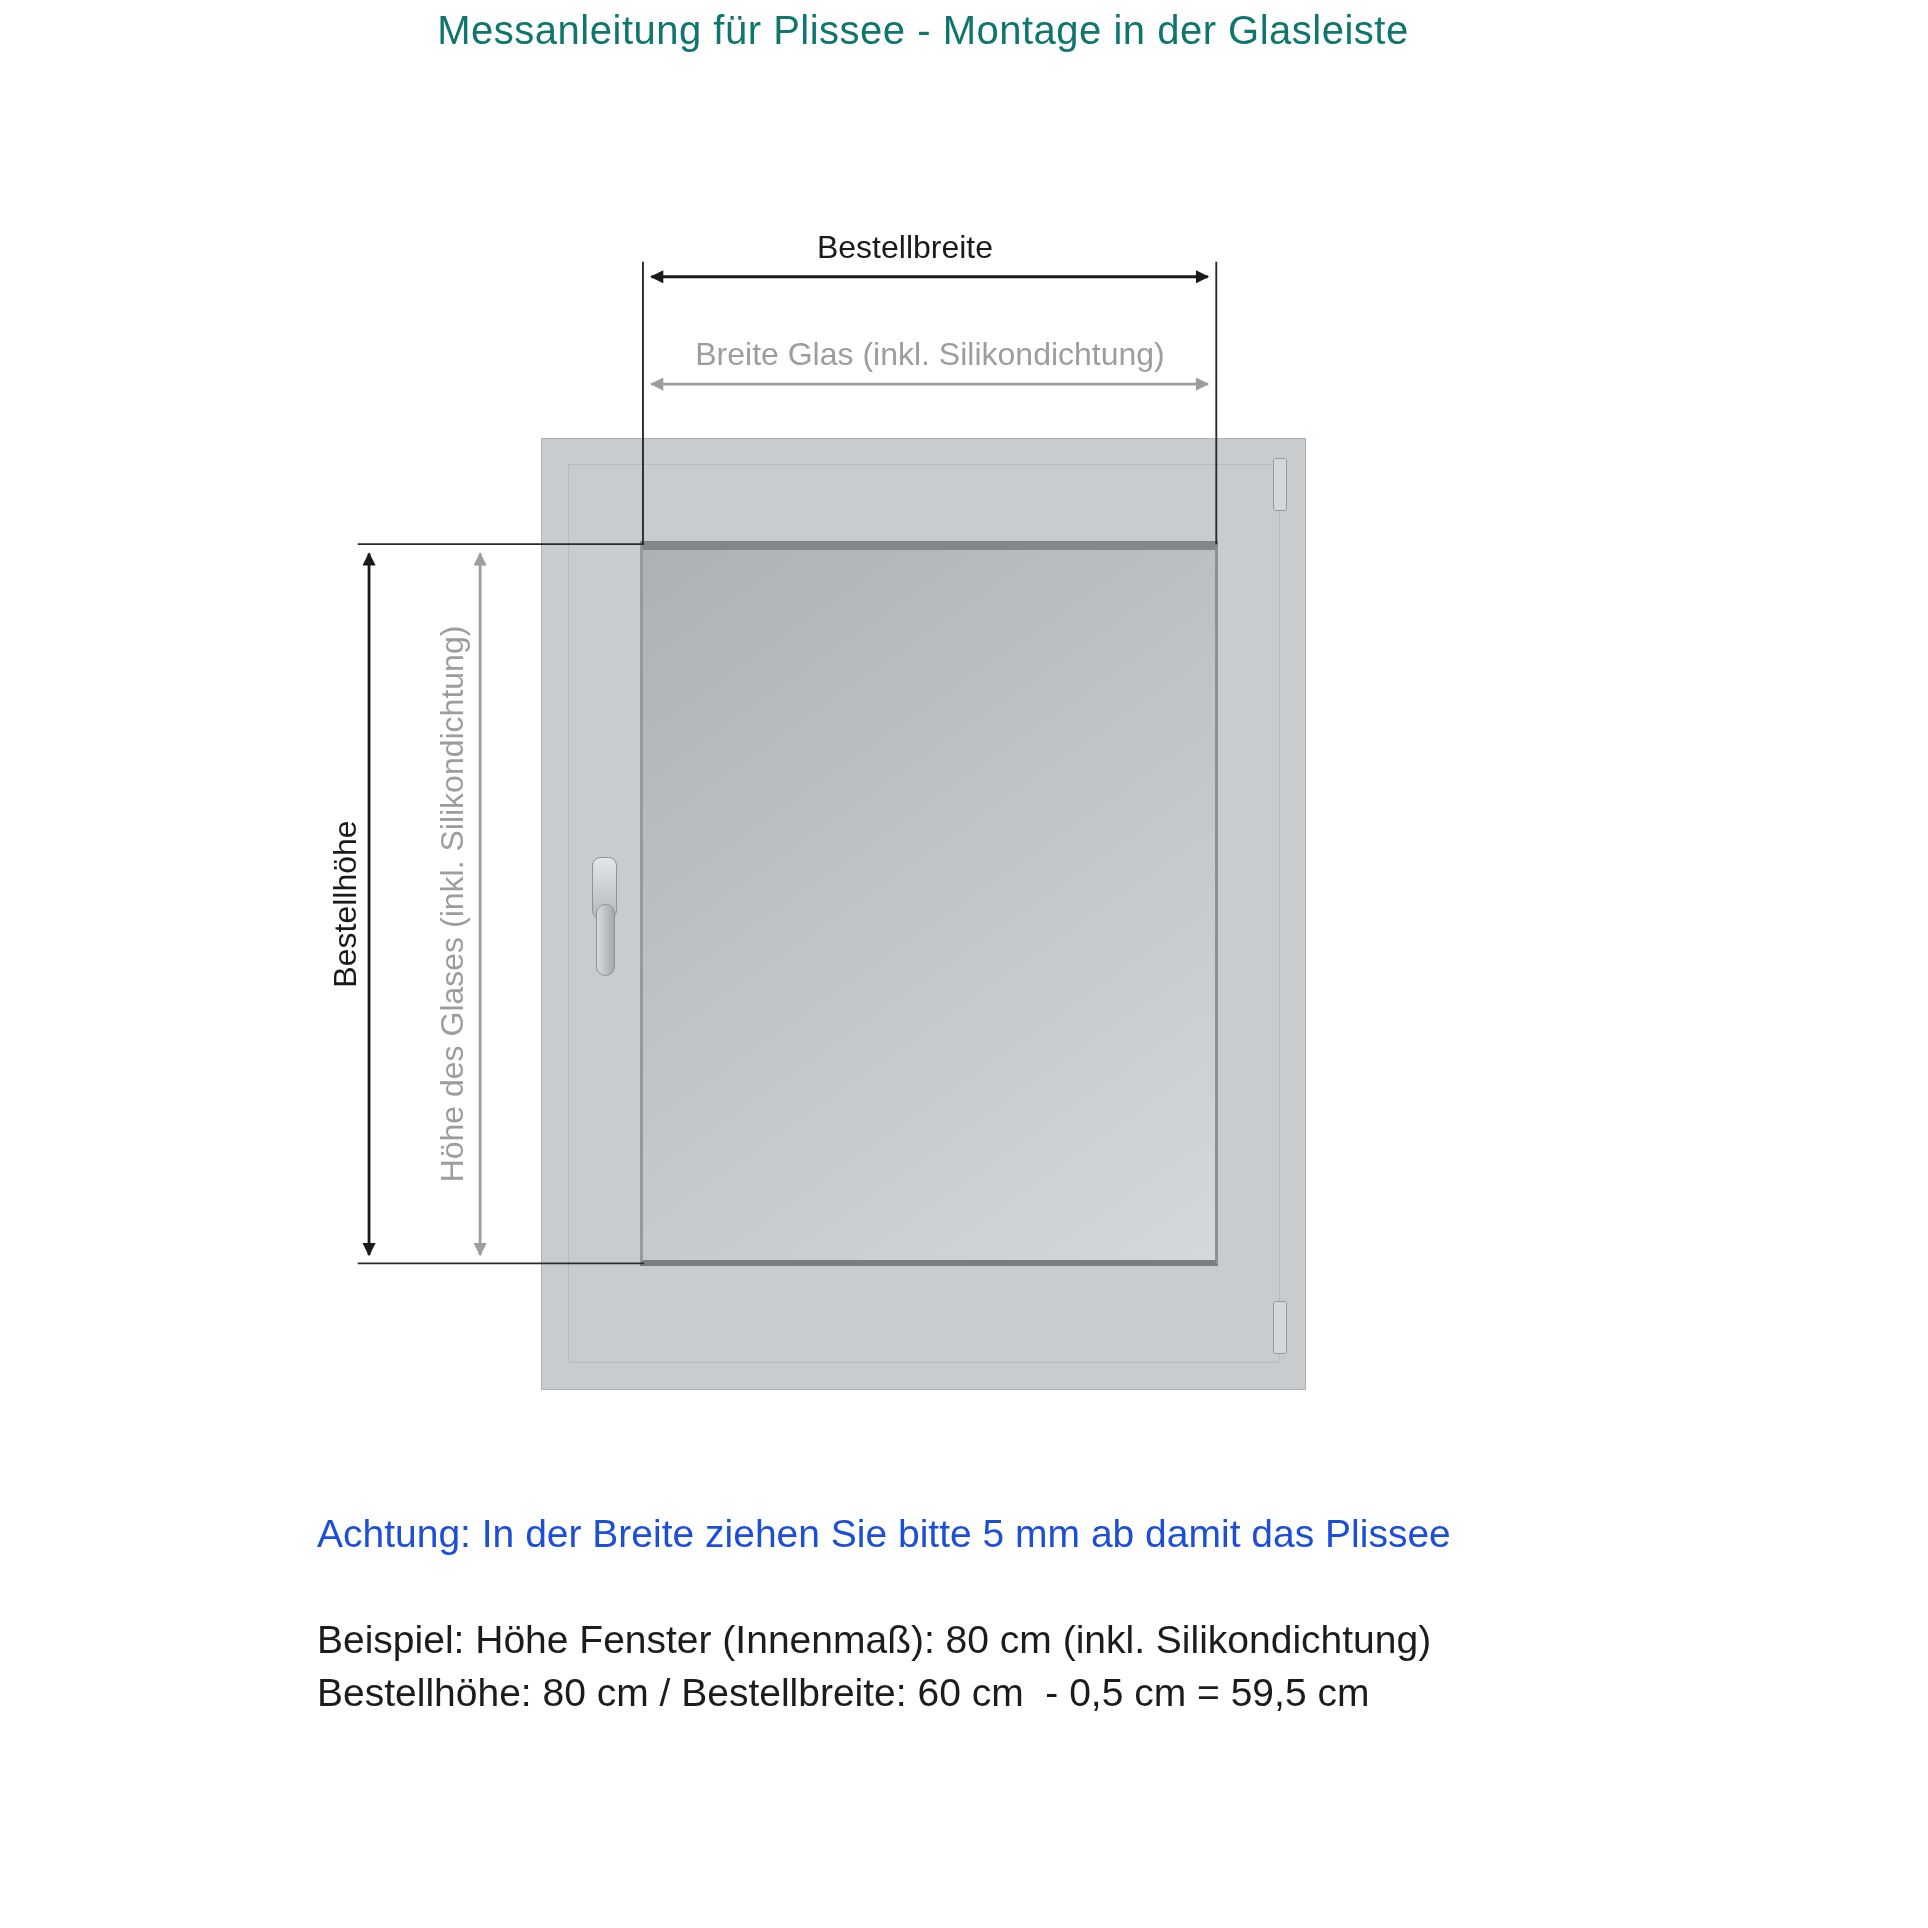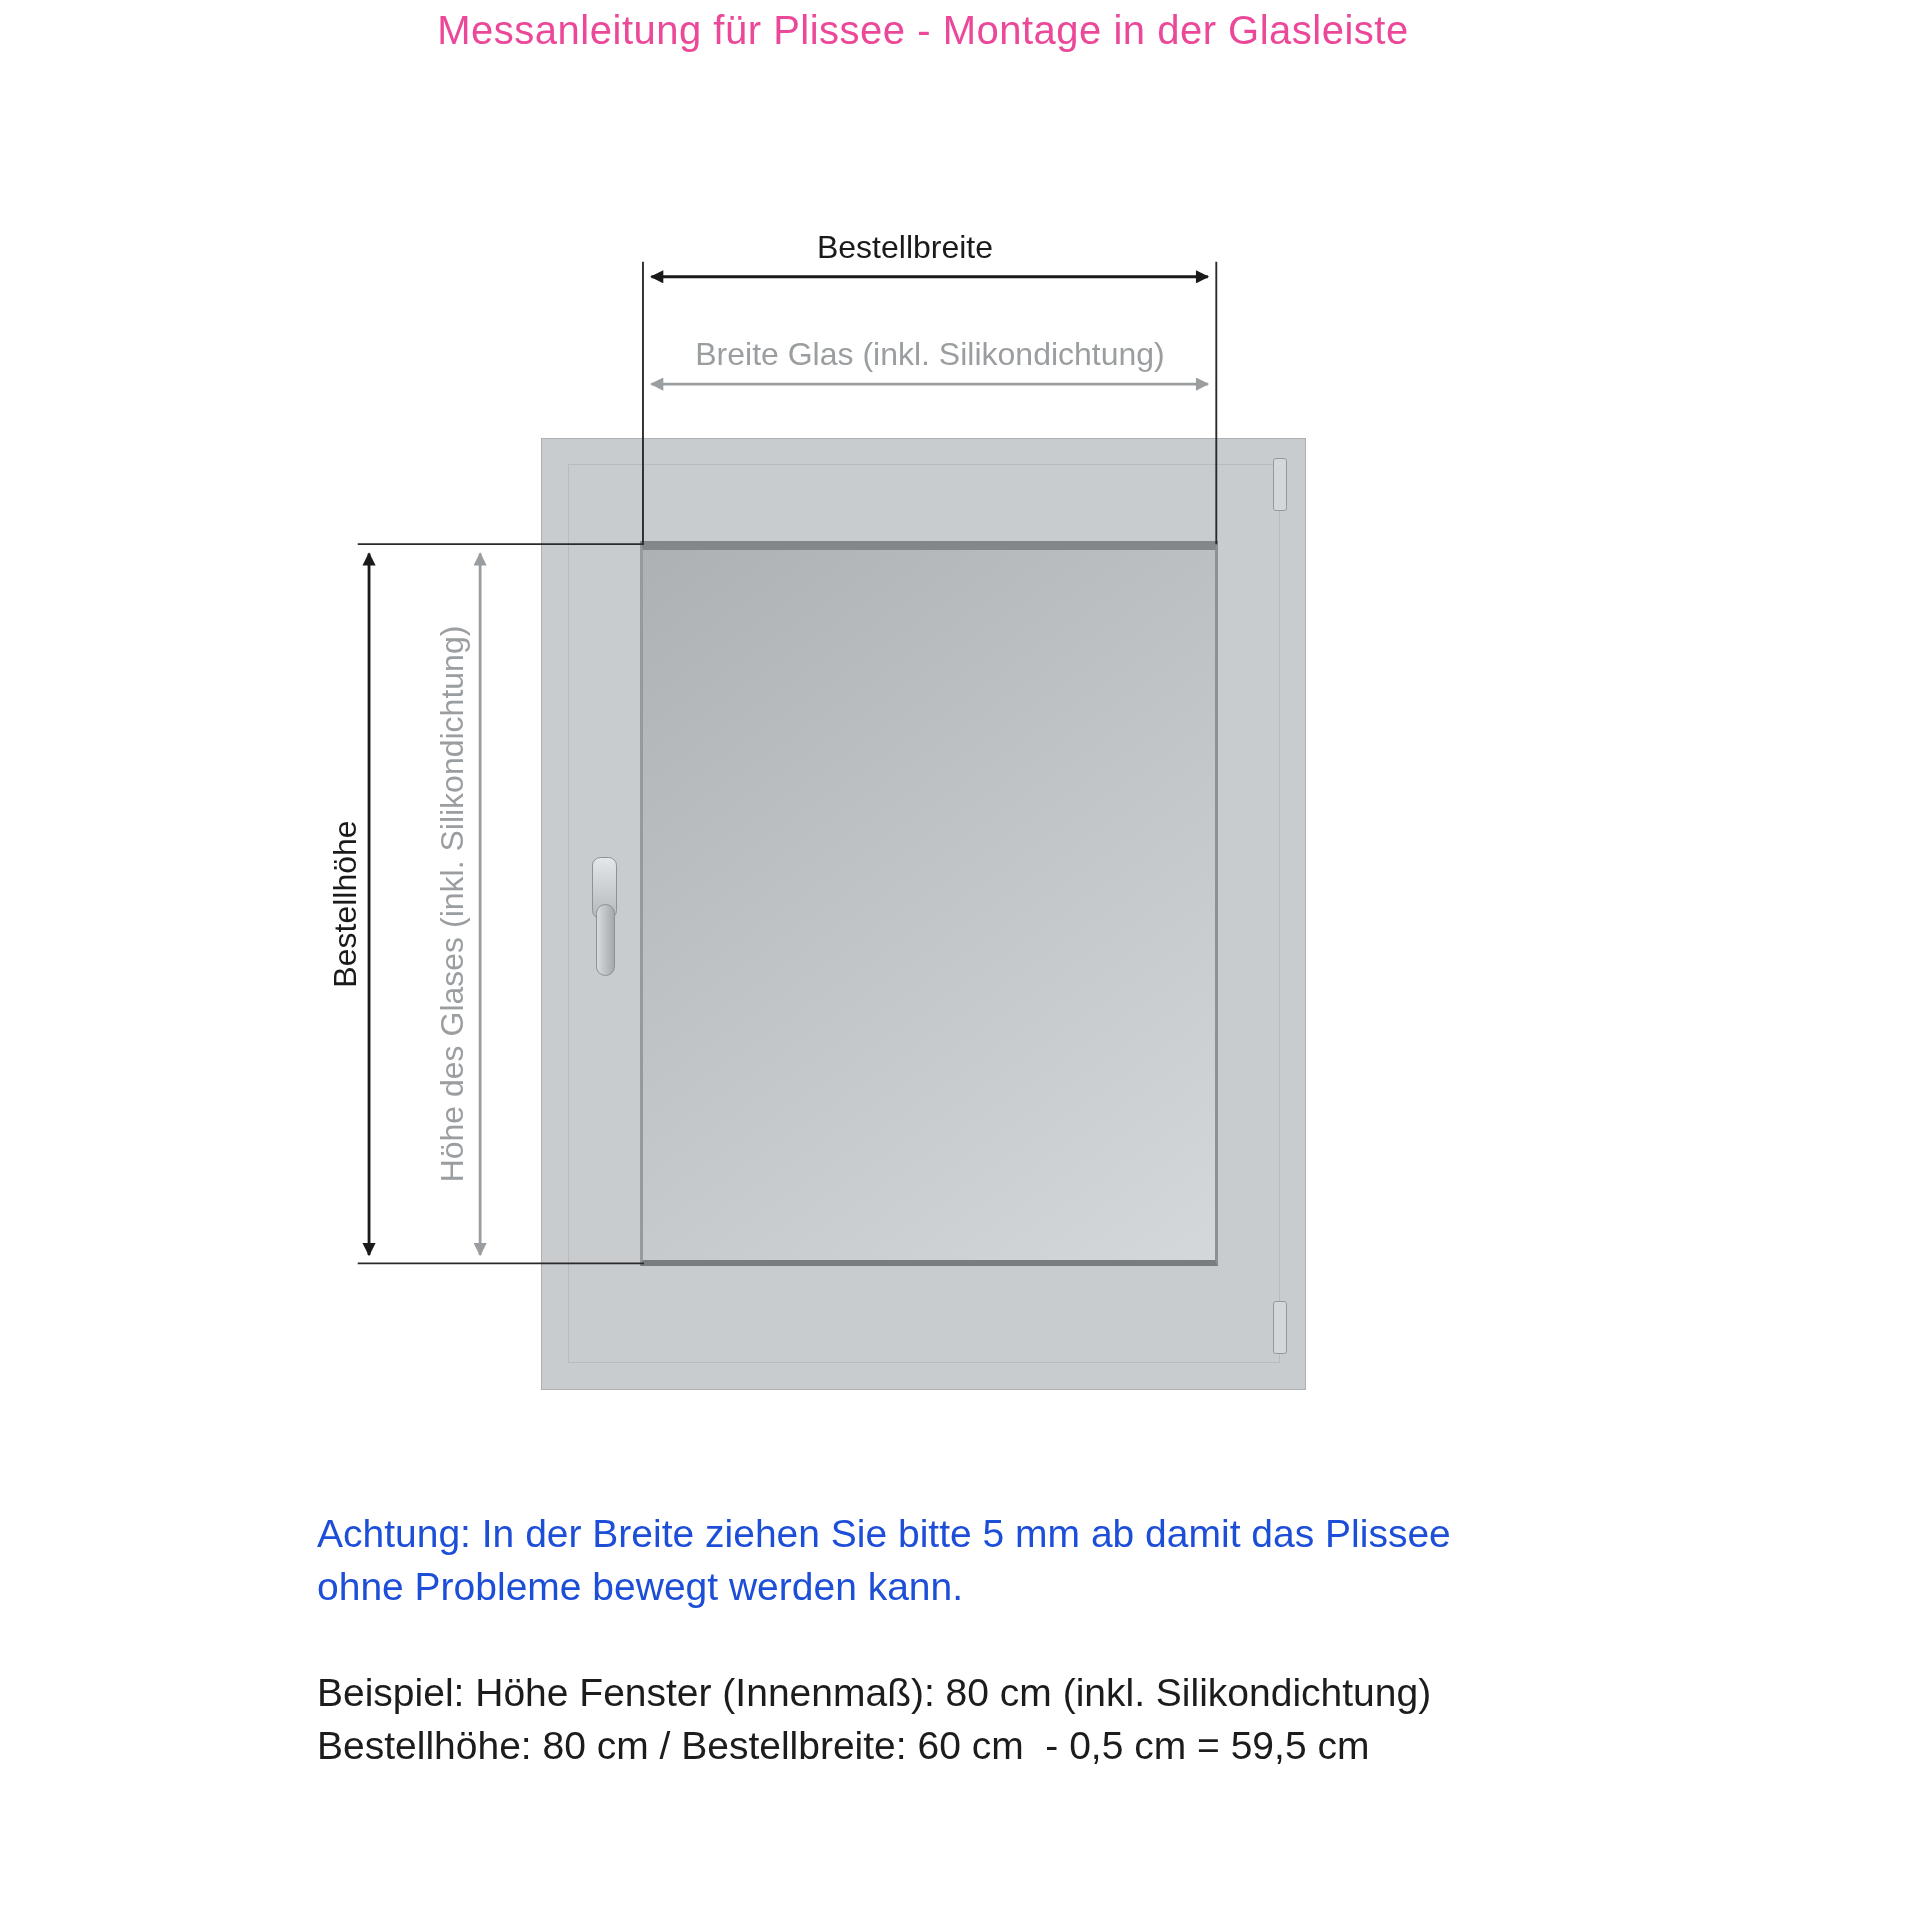--- a/index.html
+++ b/index.html
@@ -9,21 +9,21 @@
     font-family: "Liberation Sans", "DejaVu Sans", sans-serif;
     color: #1c1c1c;
     overflow: hidden;
   }
   .page { position: relative; width: 1928px; height: 1928px; }
 
   
   .title {
     position: absolute; top: 7.5px; left: 0; width: 1846px;
     text-align: center;
-    font-size: 40px; font-weight: 400; color: #ec4899;
+    font-size: 40px; font-weight: 400; color: #0f766e;
     letter-spacing: 0.5px;
   }
 
   
   .window-outer {
     position: absolute; left: 541px; top: 438px; width: 765px; height: 952px;
     background: #c9ccce;
     border: 1.9px solid #aeb1b3;
   }
   .window-inner {
@@ -128,19 +128,18 @@
     </svg>
 
     <div class="dim-label lbl-order-width">Bestellbreite</div>
     <div class="dim-label gray lbl-glass-width">Breite Glas (inkl. Silikondichtung)</div>
     <div class="dim-label vertical lbl-order-height">Bestellhöhe</div>
     <div class="dim-label gray vertical lbl-glass-height">Höhe des Glases (inkl. Silikondichtung)</div>
   </div>
 
   <div class="instructions">
     <p class="warning">Achtung: In der Breite ziehen Sie bitte 5 mm ab damit das Plissee</p>
-    <p class="warning">ohne Probleme bewegt werden kann.</p>
     <p class="example-first">Beispiel: Höhe Fenster (Innenmaß): 80 cm (inkl. Silikondichtung)</p>
     <p>Bestellhöhe: 80 cm / Bestellbreite: 60 cm  - 0,5 cm = 59,5 cm</p>
   </div>
 
 </div>
 
 
 </body></html>

